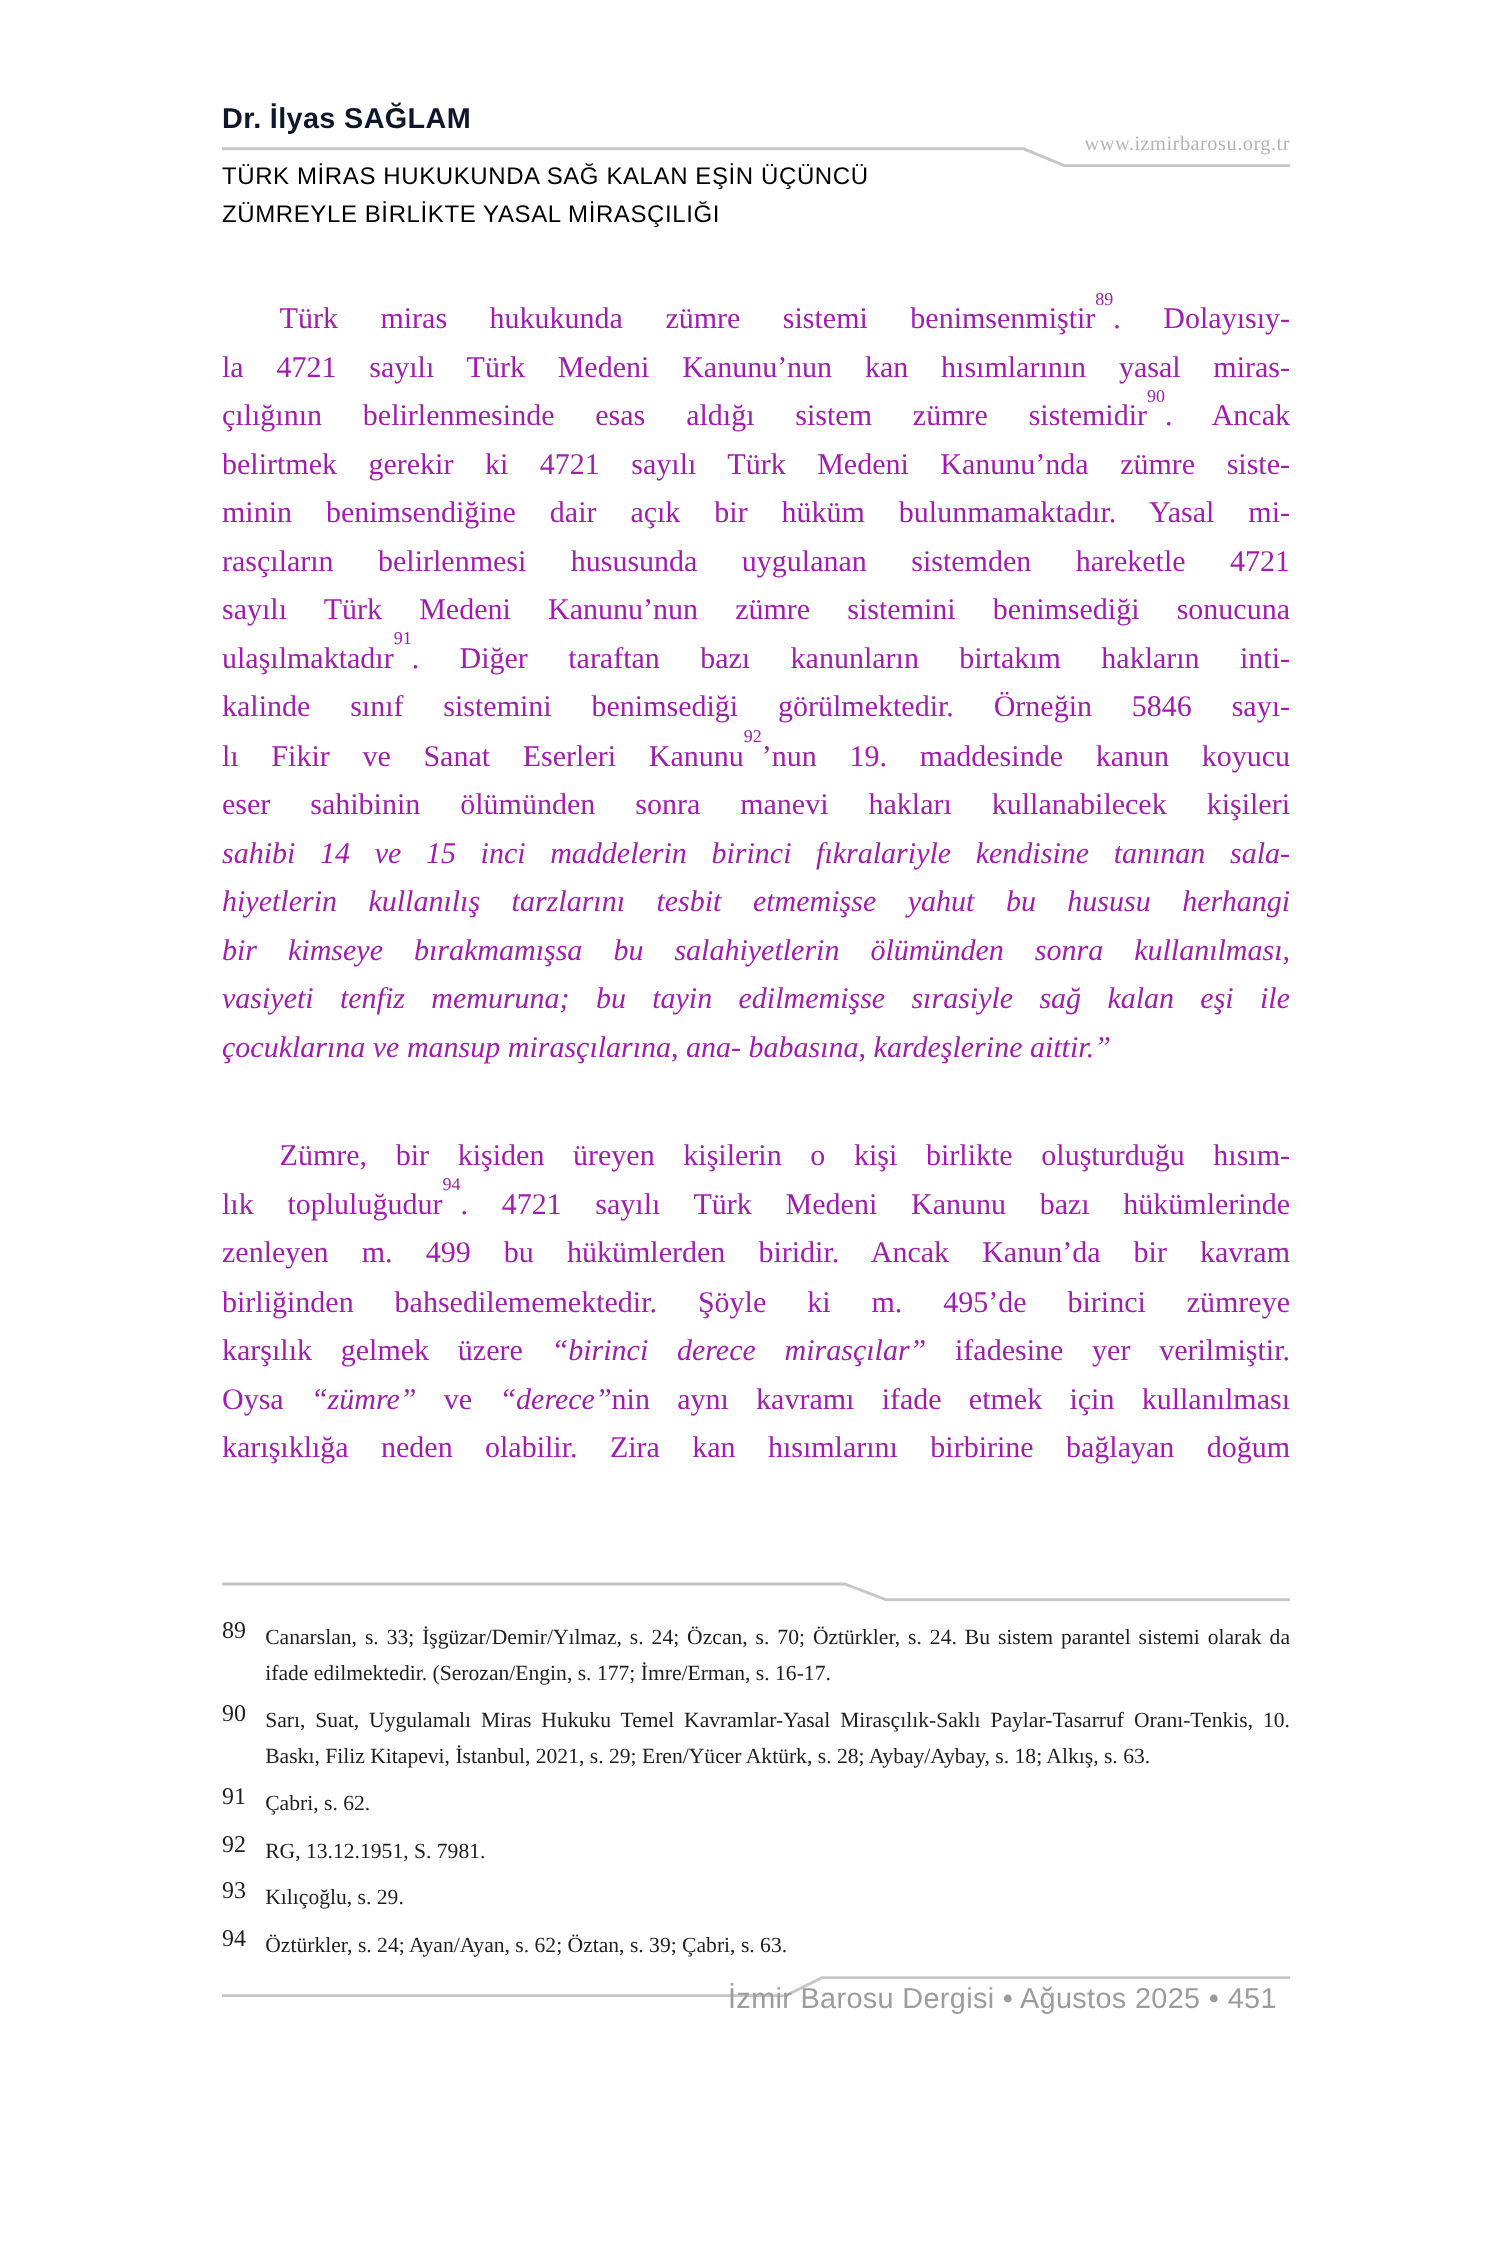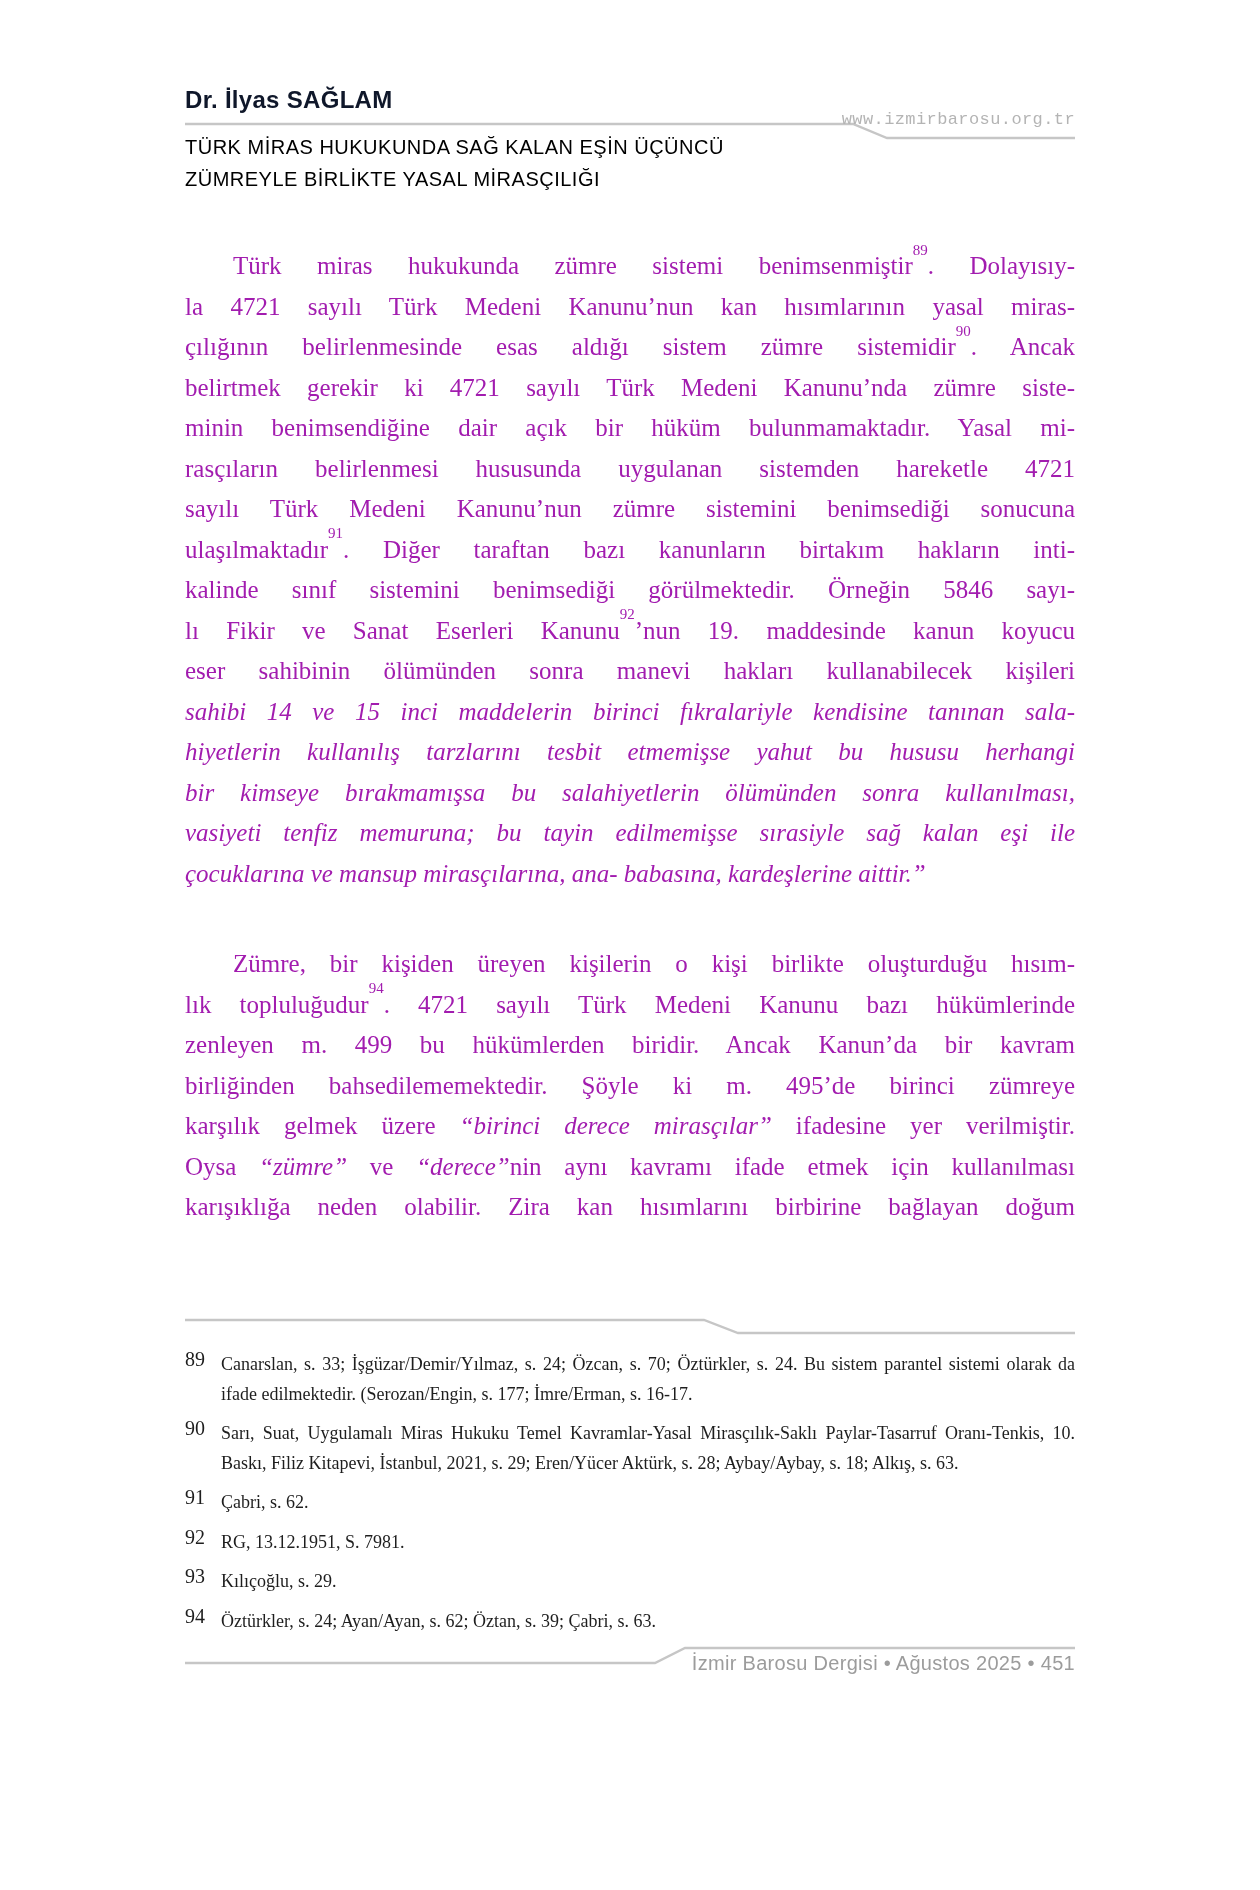--- a/index.html
+++ b/index.html
@@ -11,21 +11,21 @@
 
   
   .header{top:86px;height:130px;}
   .author{
     font-family:"Liberation Sans", sans-serif;font-weight:bold;
     font-size:24px;color:#0f172a;letter-spacing:.3px;
   }
   .header-rule{position:absolute;left:0;top:36px;width:890px;height:20px;}
   .website{
     position:absolute;right:0;top:24px;
-    font-family:Liberation Mono, monospace;font-size:17px;
+    font-family:Liberation Serif, serif;font-size:17px;
     color:#b4b4b4;letter-spacing:.4px;text-align:right;
   }
   .page-title{
     position:absolute;left:0;top:46px;width:640px;
     font-family:"Liberation Sans", sans-serif;font-size:20px;
     color:#000000;letter-spacing:.5px;line-height:31.5px;
   }
 
   
   .body-text{top:246px;font-size:25px;line-height:40.5px;color:#a21caf;}
@@ -45,22 +45,22 @@
   .fn-separator{position:absolute;left:185px;top:1318px;width:890px;height:18px;}
   .footnotes{top:1350px;font-size:18px;line-height:29.5px;color:#1e1e1e;}
   .footnote{position:relative;padding-left:36px;margin-bottom:10px;text-align:justify;}
   .fn-num{
     position:absolute;left:0;top:-5px;font-size:20px;
   }
 
   
   .footer-rule{position:absolute;left:185px;top:1645px;width:890px;height:22px;}
   .footer-info{
-    position:absolute;right:185px;top:1652px;
-    font-family:"Liberation Sans", sans-serif;font-size:20px;
+    position:absolute;right:196px;top:1652px;
+    font-family:"Liberation Sans", sans-serif;font-size:24px;
     color:#9c9c9c;letter-spacing:.3px;white-space:nowrap;
   }
   svg polyline{fill:none;stroke:#c6c6c6;stroke-width:2.4;}
 </style>
 </head>
 <body>
 
 <div class="content header">
   <div class="author">Dr. İlyas SAĞLAM</div>
   <svg class="header-rule" viewBox="0 0 890 20" preserveAspectRatio="none">

